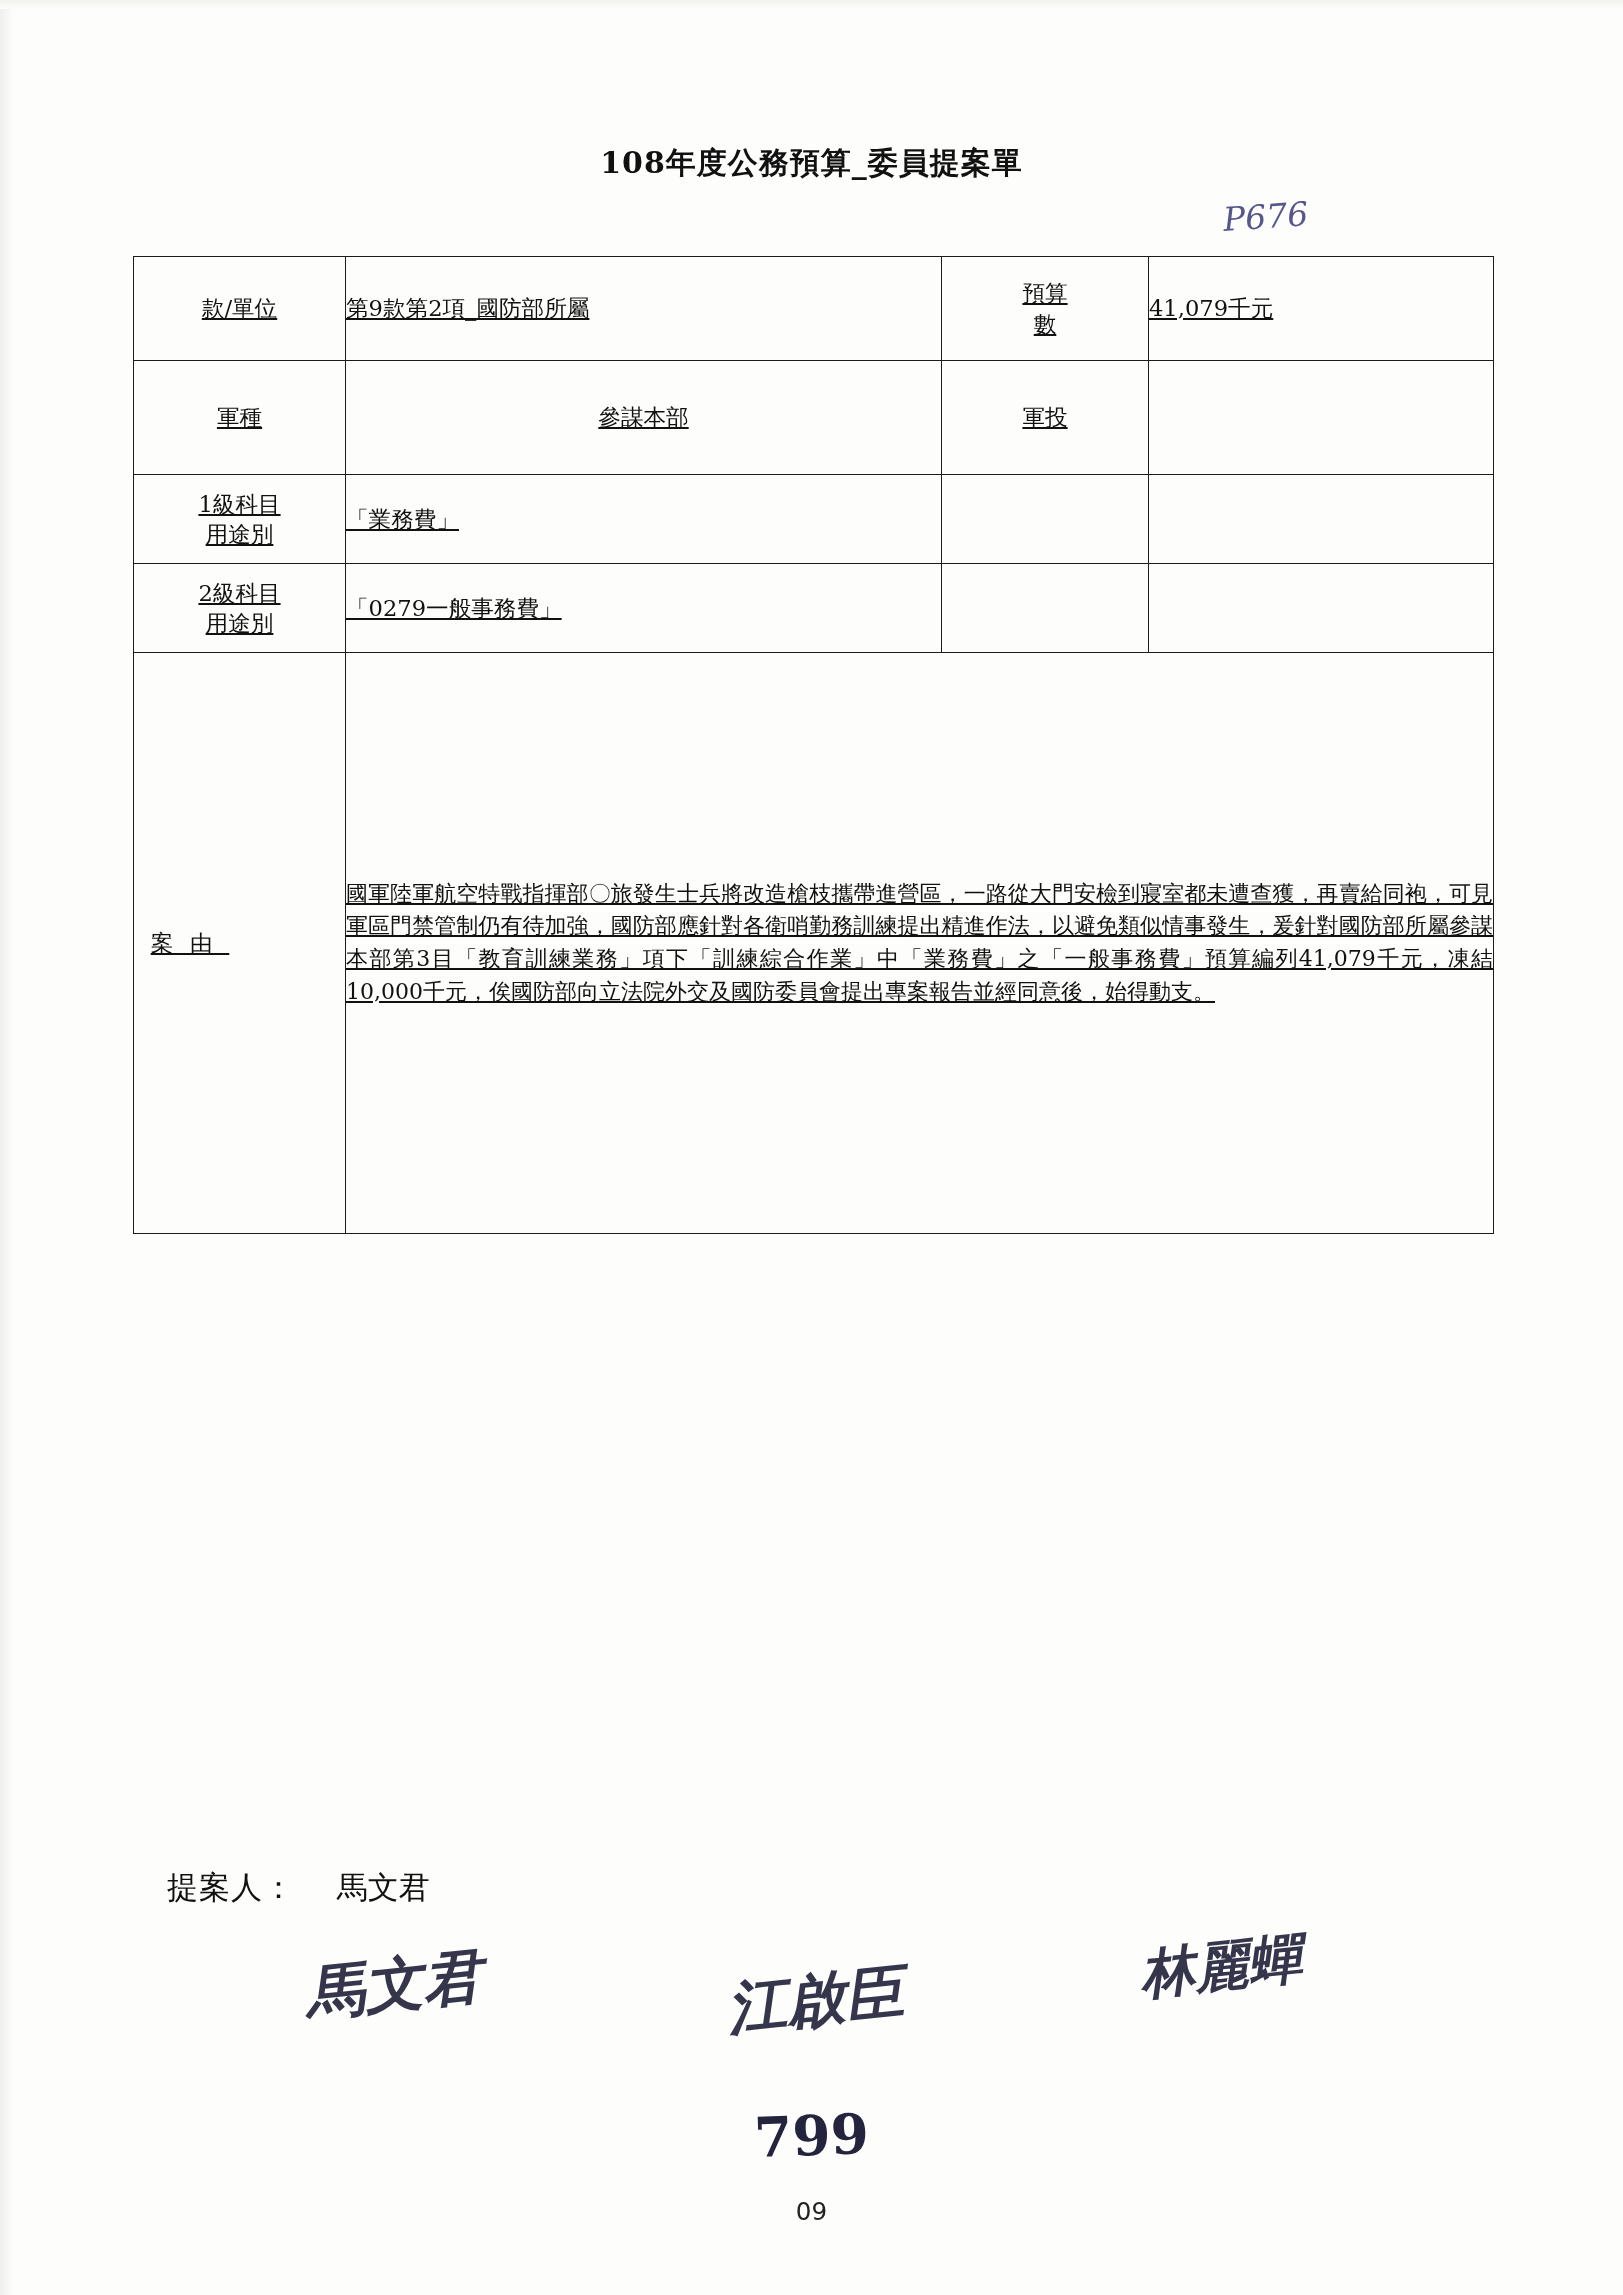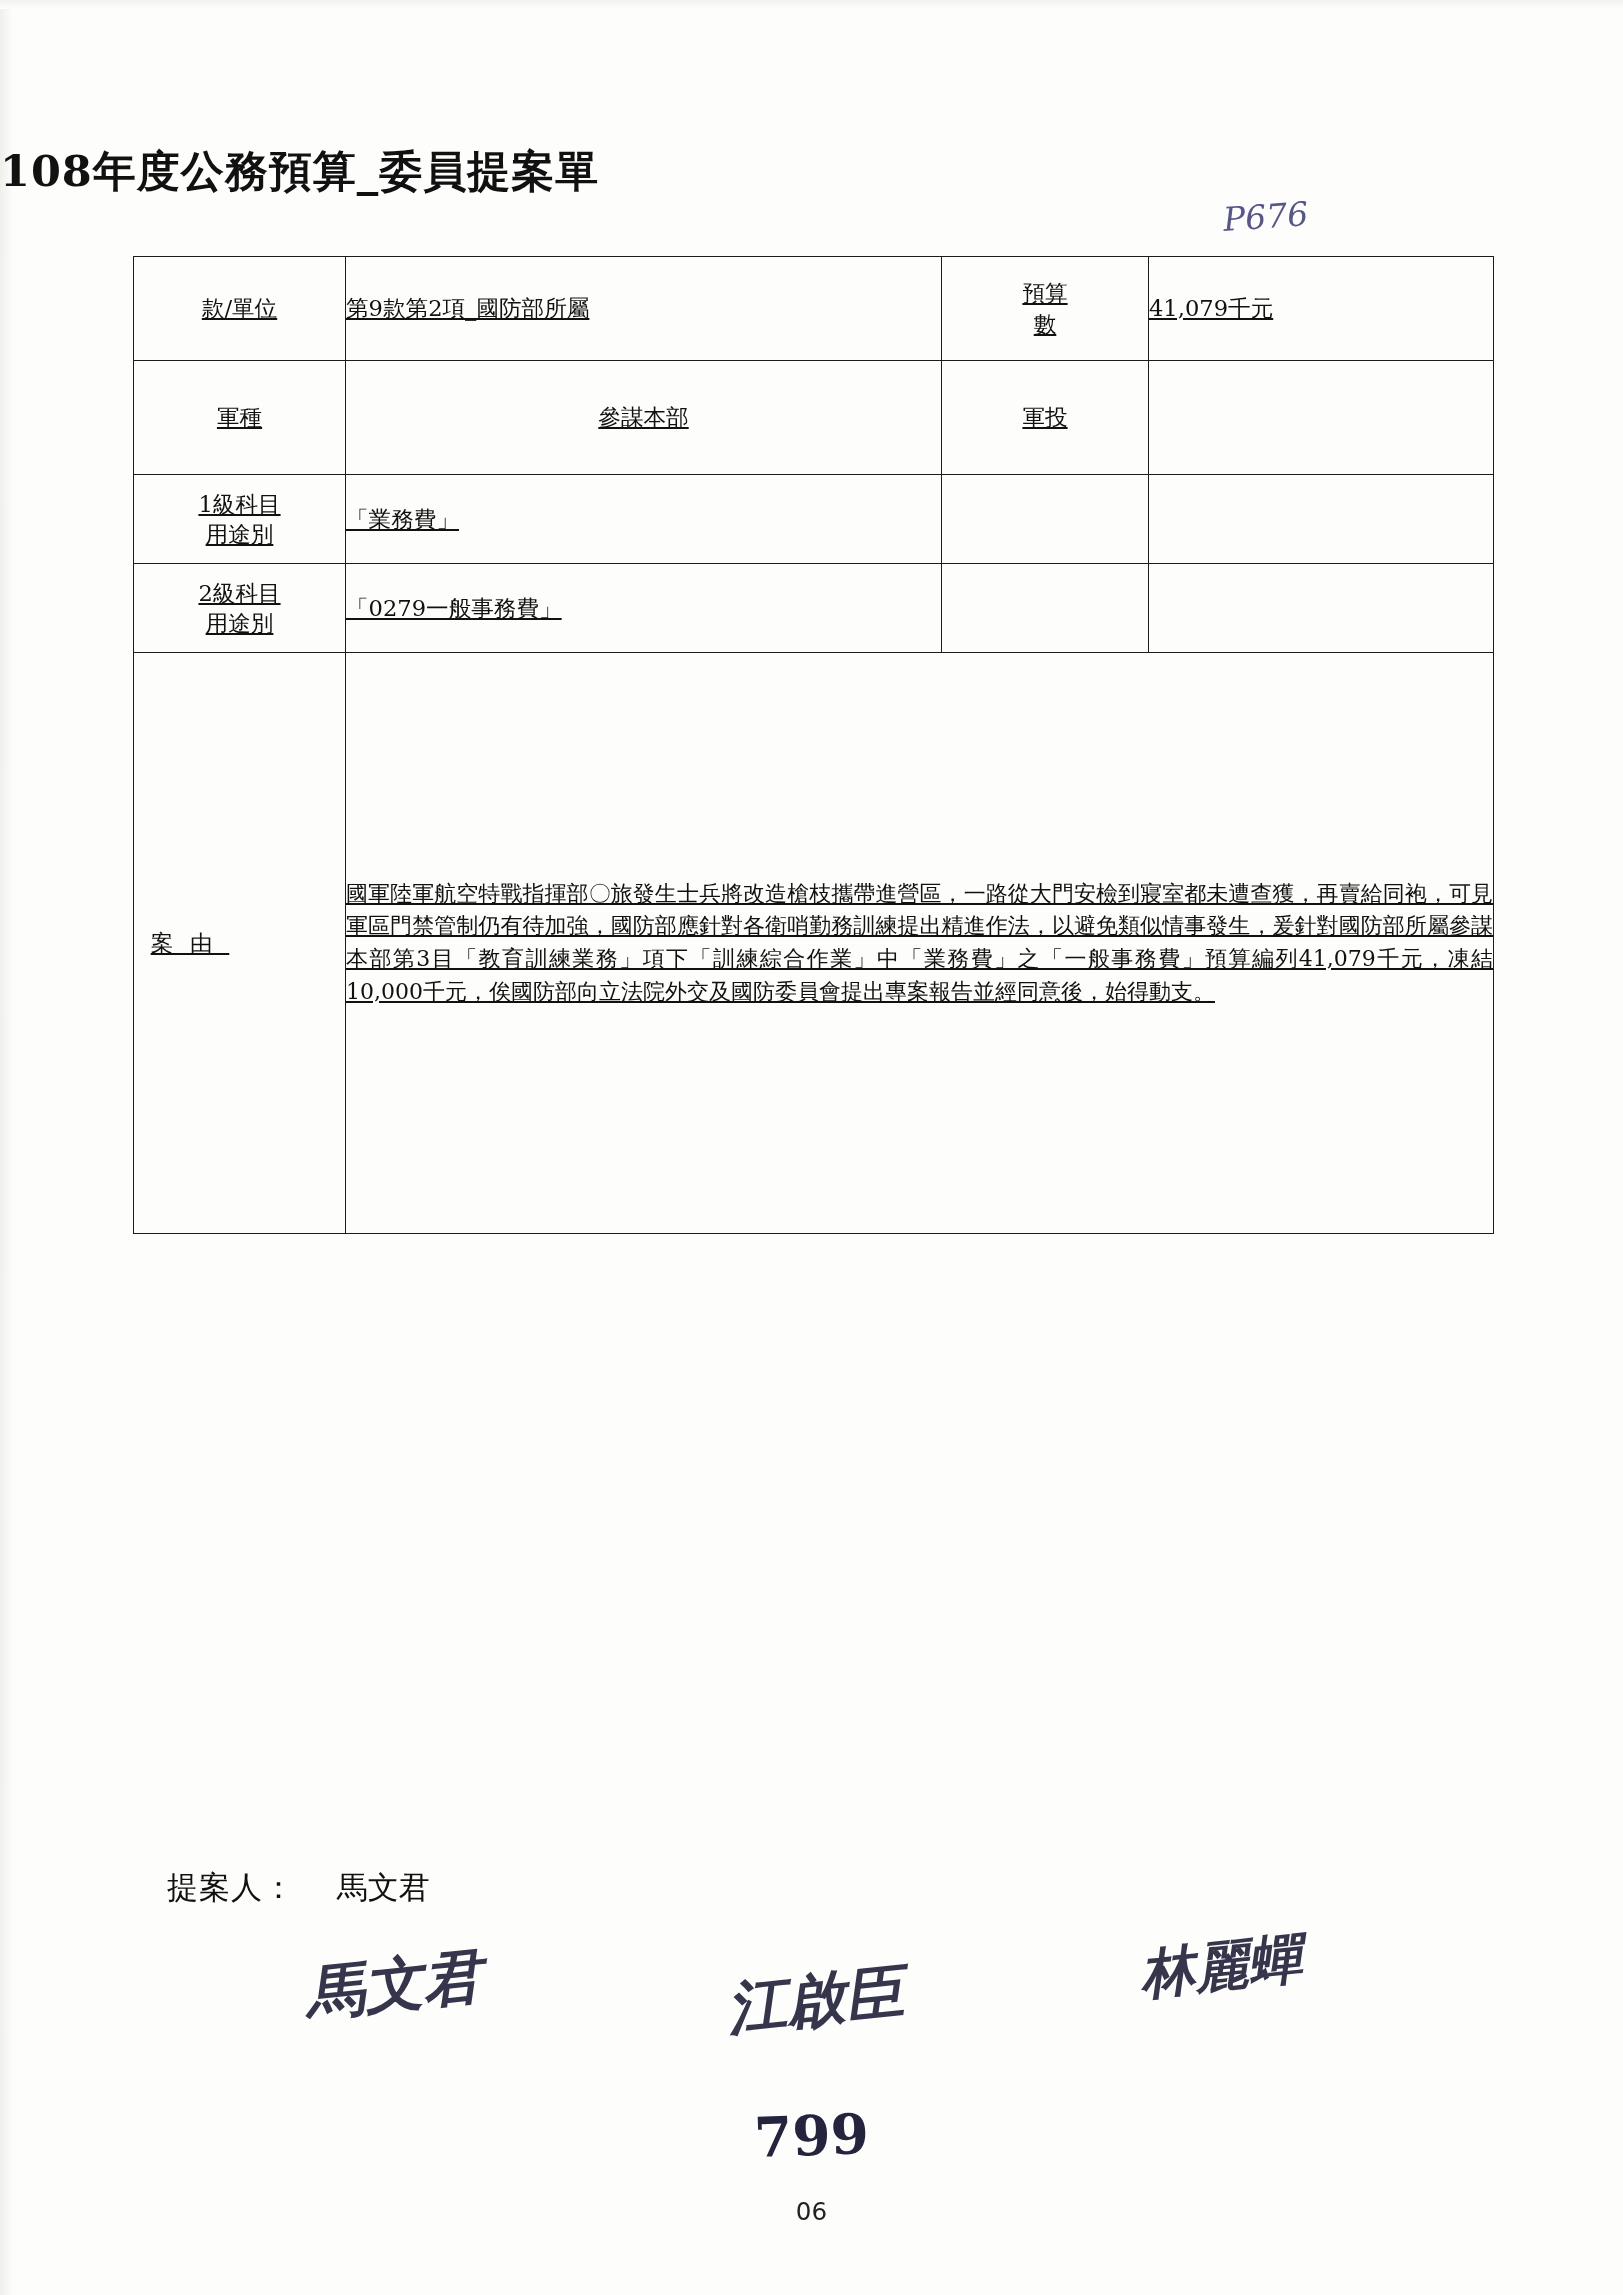--- a/index.html
+++ b/index.html
@@ -31,22 +31,22 @@
     left: 0; top: 0;
     width: 100%; height: 8.8px;
     background: linear-gradient(to bottom, #f2f2ef, #fdfdfb);
   }
 
   .doc-title {
     position: absolute;
     top: 143px;
     left: 0;
     width: 100%;
-    text-align: left;
-    font-size: 43px;
+    text-align: center;
+    font-size: 30px;
     font-weight: bold;
     letter-spacing: 1px;
     font-family: "DejaVu Serif", "Liberation Serif", serif;
   }
 
   .page-mark {
     position: absolute;
     top: 197px;
     right: 315px;
     font-size: 33px;
@@ -231,15 +231,15 @@
   <div class="proposer-row">
     <span class="proposer-label">提案人：</span>
     <span class="proposer-name">馬文君</span>
   </div>
 
   <div class="sig sig-1">馬文君</div>
   <div class="sig sig-2">江啟臣</div>
   <div class="sig sig-3">林麗蟬</div>
 
   <div class="hand-num">799</div>
-  <div class="page-num">06</div>
+  <div class="page-num">09</div>
 </div>
 
 
 </body></html>

